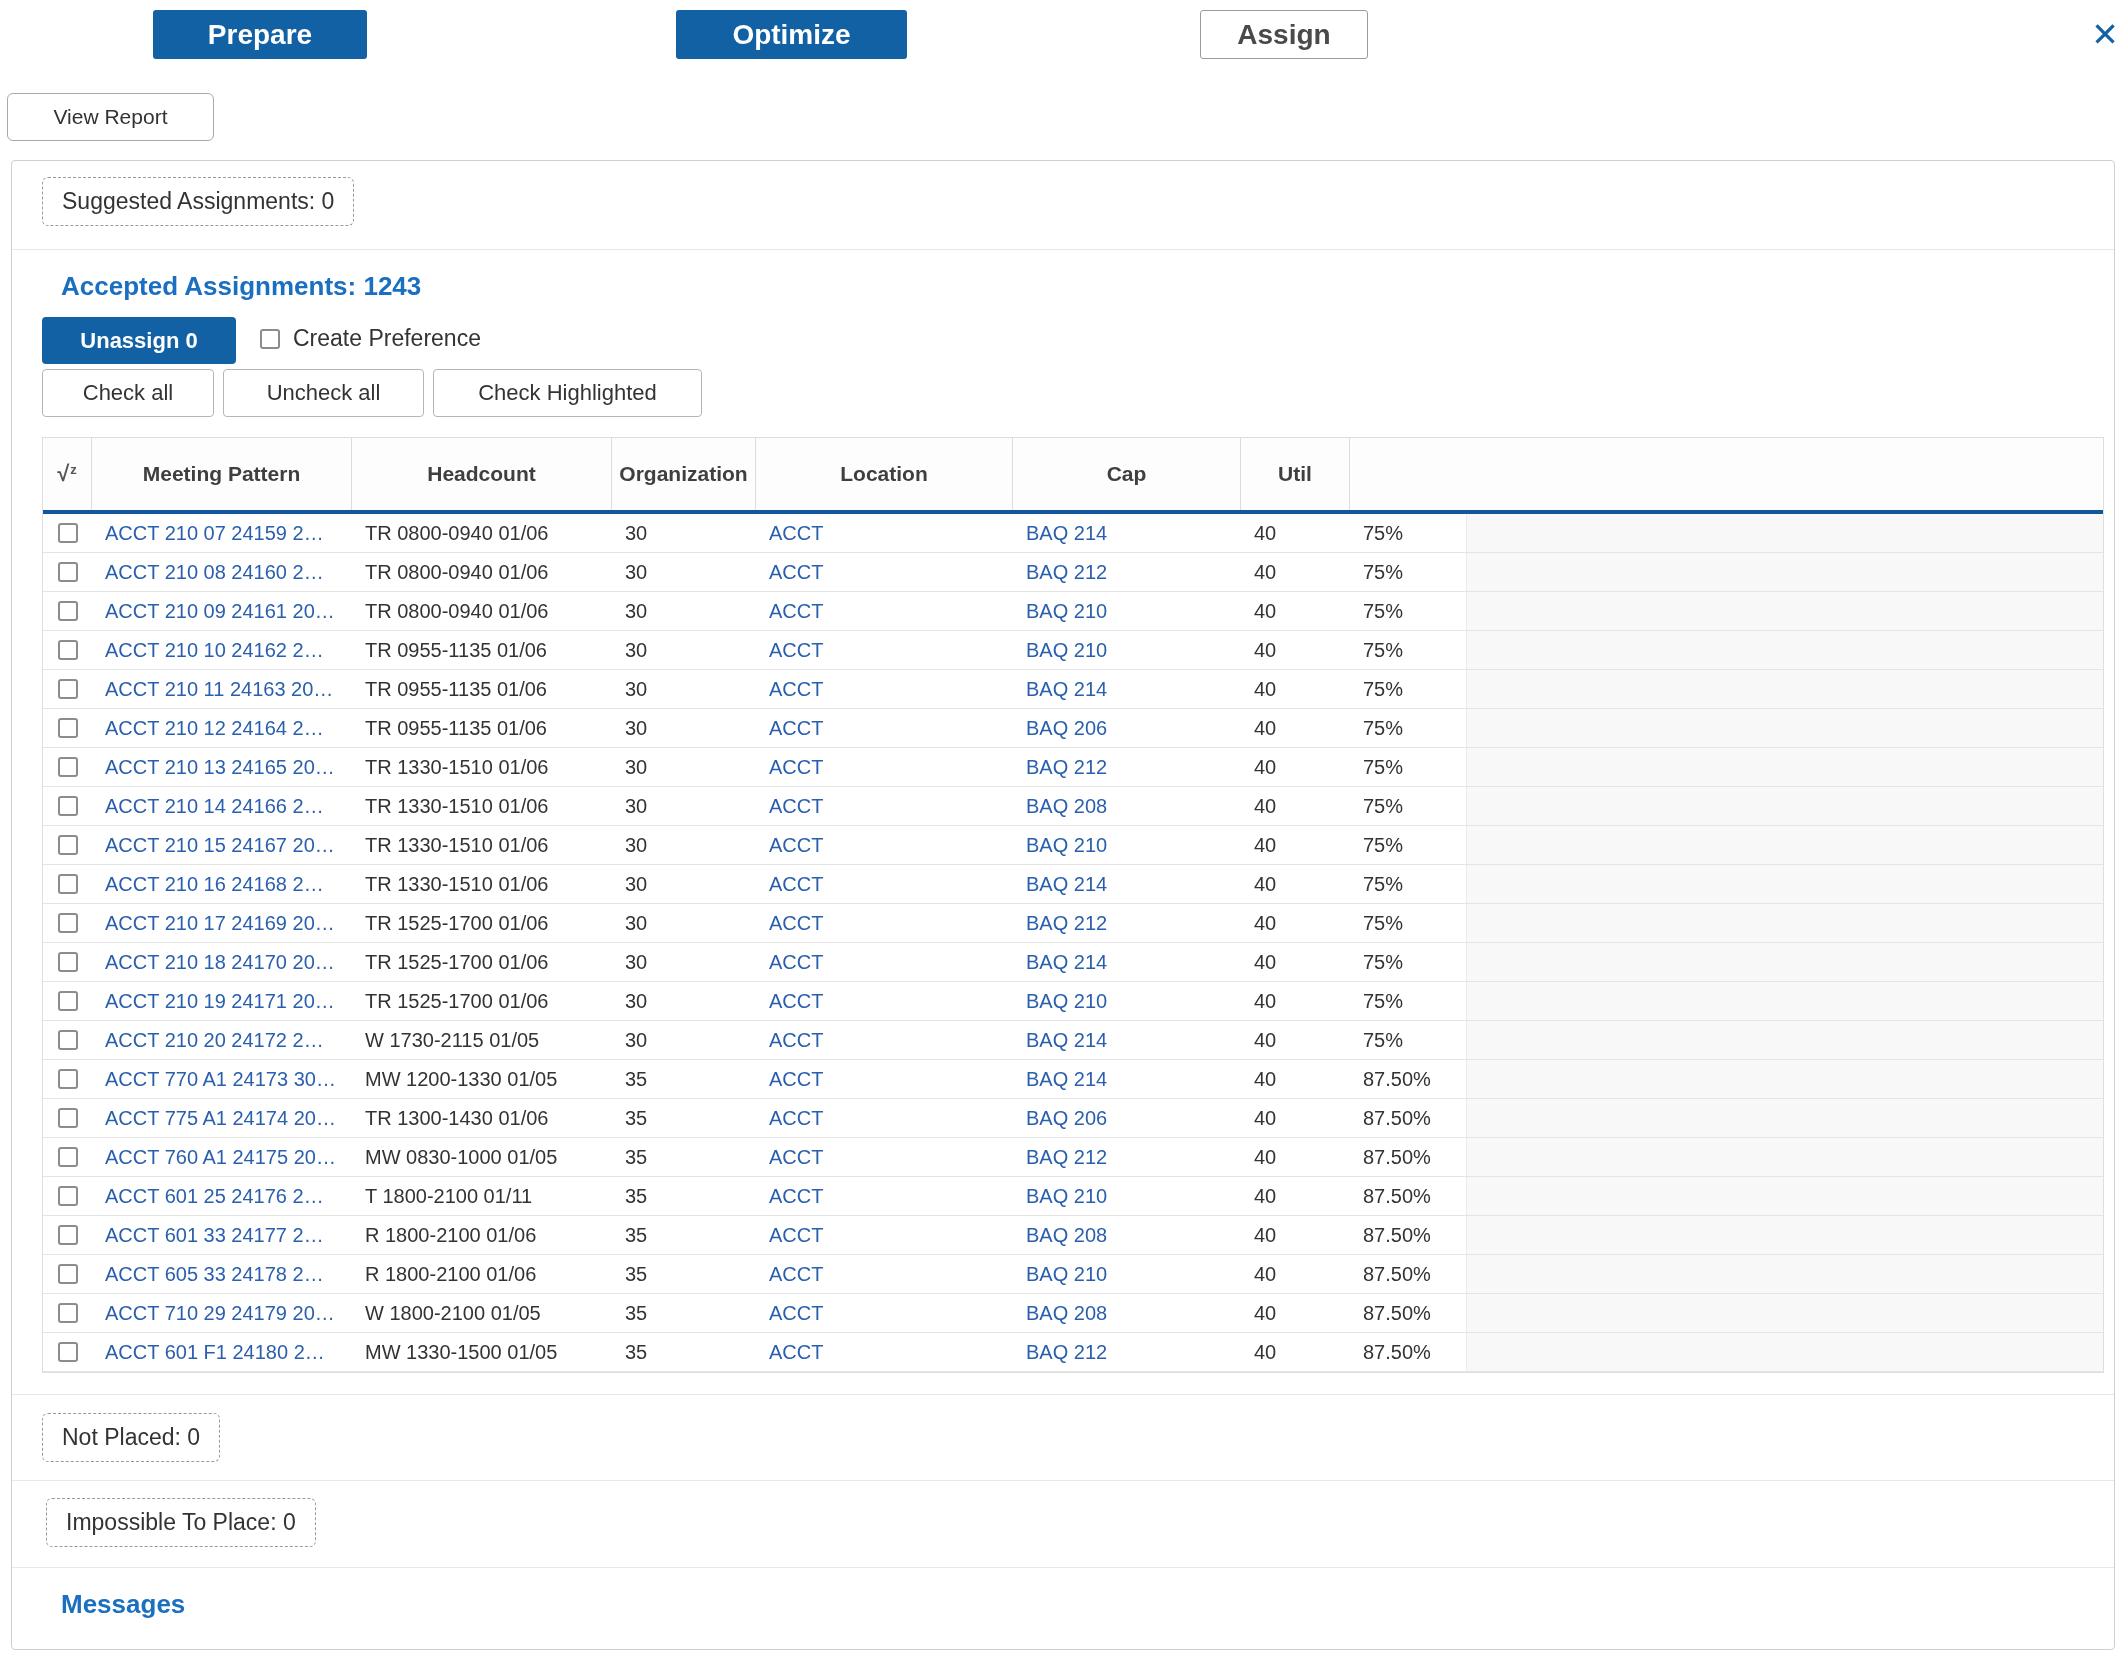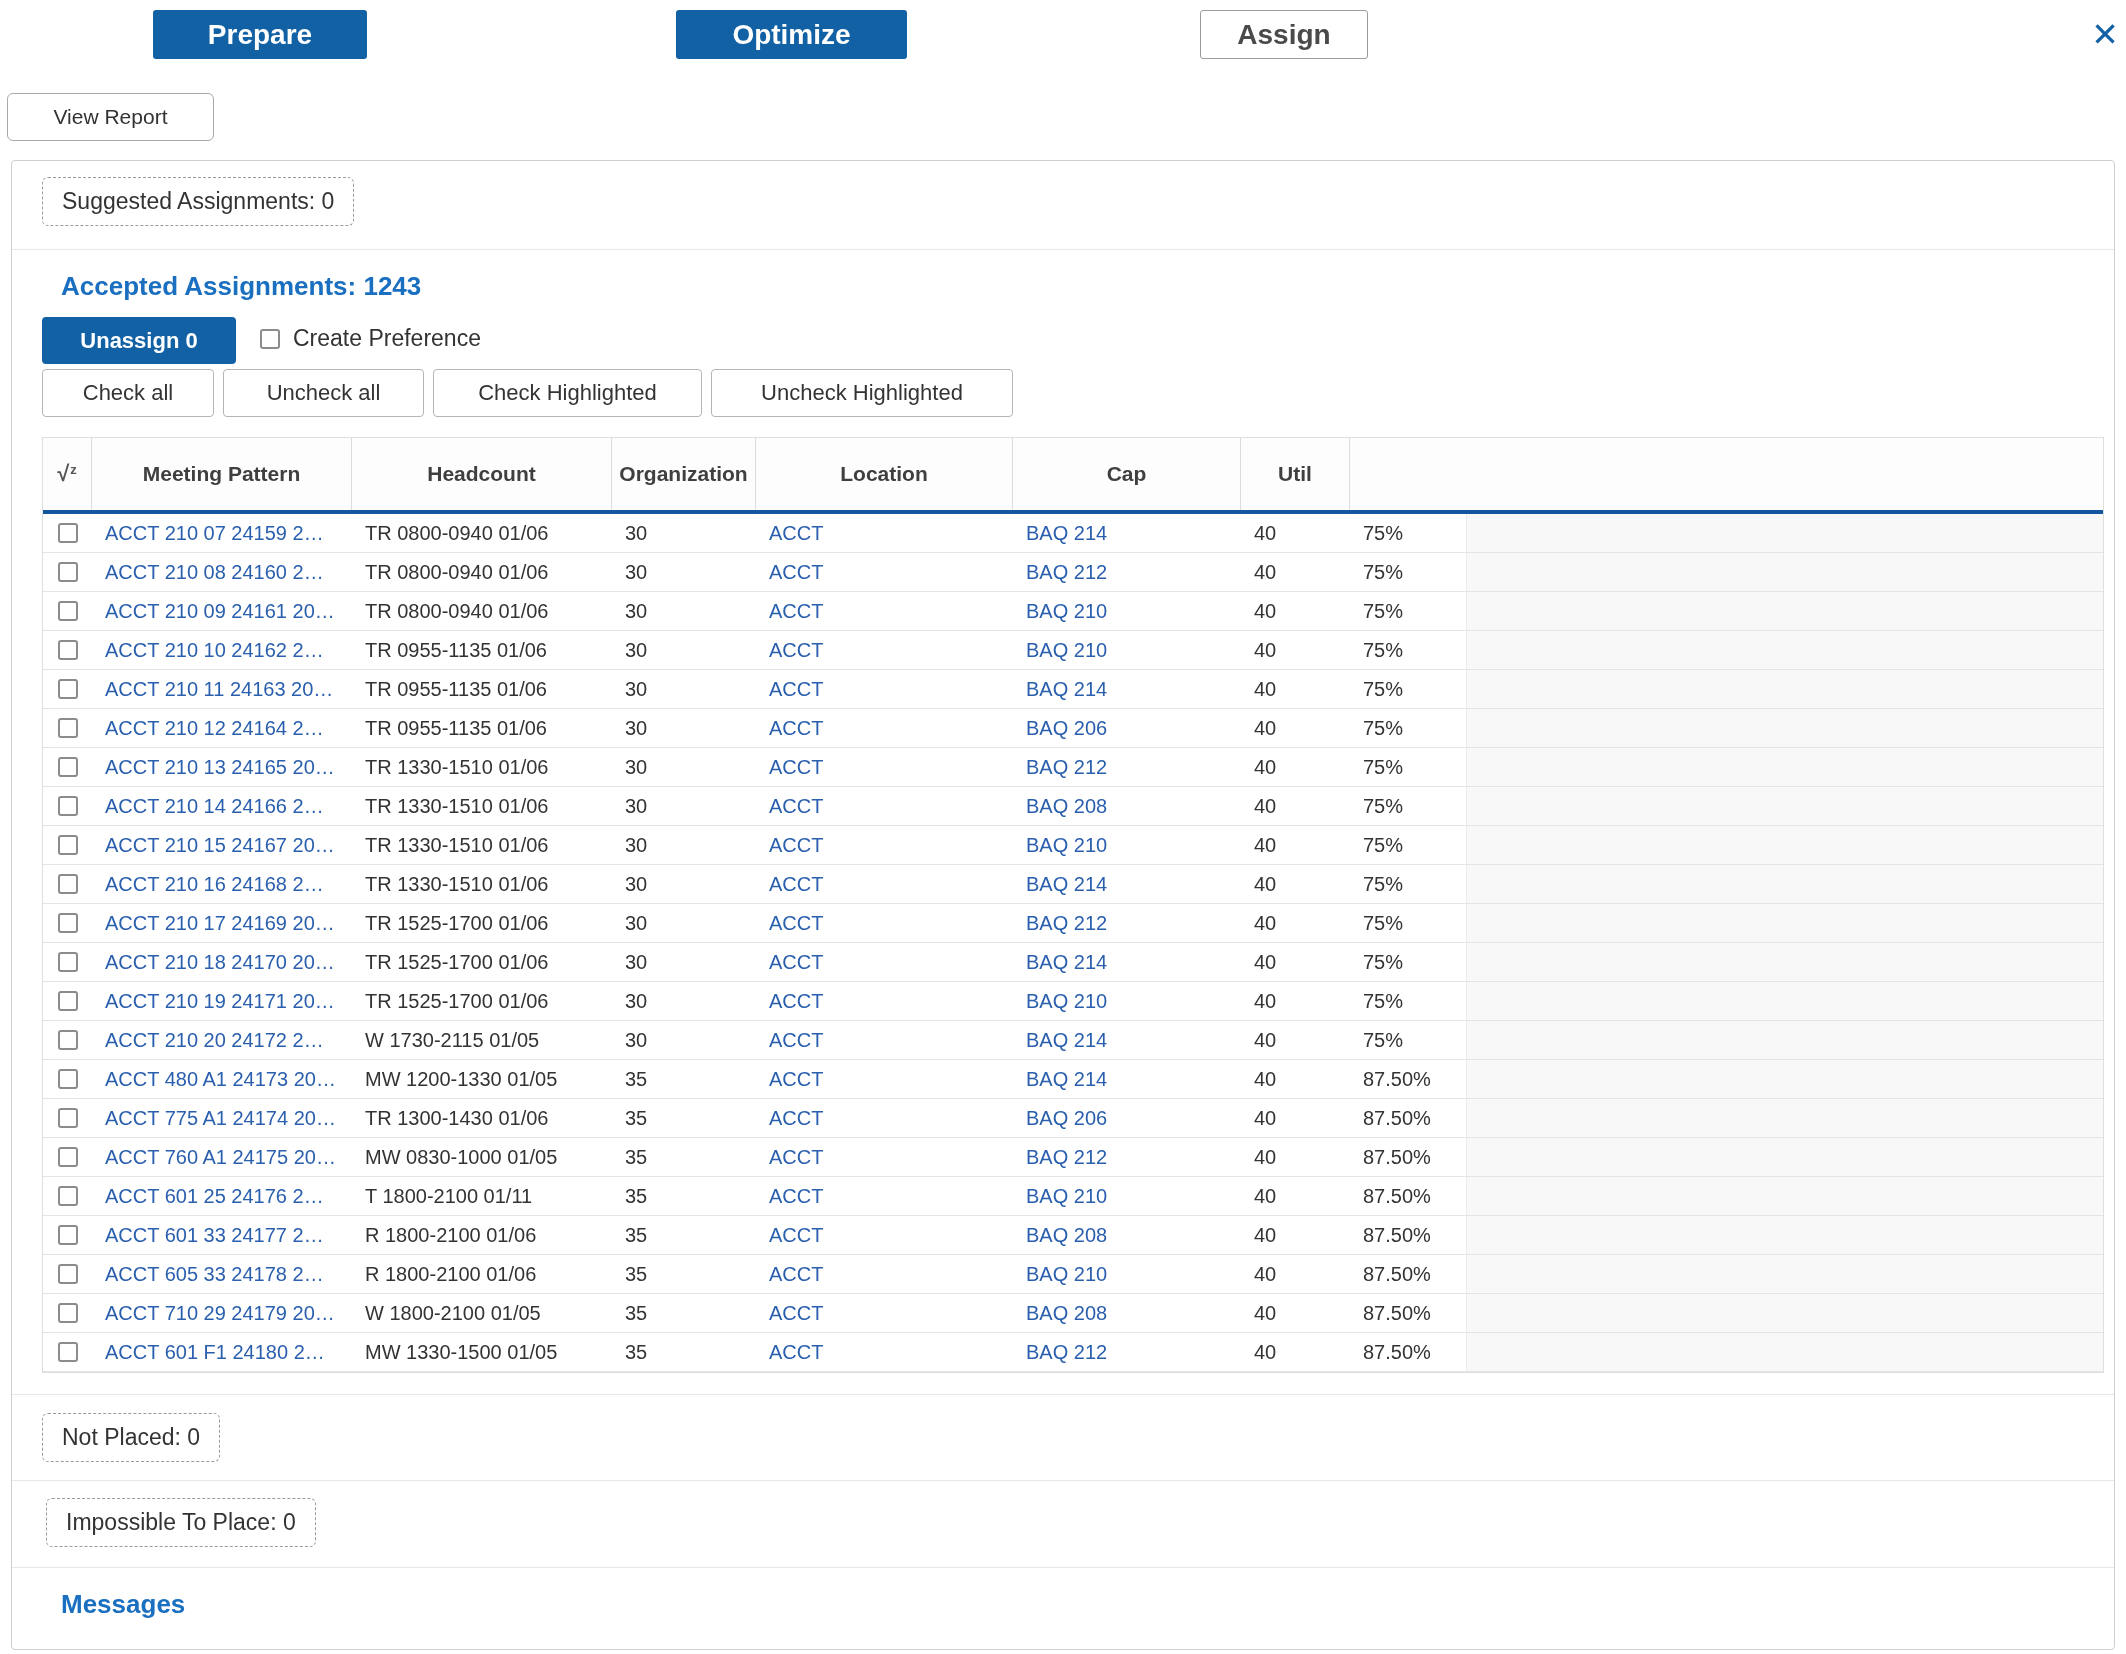--- a/index.html
+++ b/index.html
@@ -138,21 +138,20 @@
   <button id="unassign-btn">Unassign 0</button>
   <div id="create-pref">
     <span class="checkbox"></span>
     <span>Create Preference</span>
   </div>
 
   <div id="check-btn-row">
     <button id="btn-check-all">Check all</button>
     <button id="btn-uncheck-all">Uncheck all</button>
     <button id="btn-check-hl">Check Highlighted</button>
-    <button id="btn-uncheck-hl">Uncheck Highlighted</button>
   </div>
 
   <div id="assign-table">
     <div class="thead grid-cols">
       <div class="th th-check">
         <span>√</span>
           <span class="sort-sub">z</span>
       </div>
       <div class="th">Meeting Pattern</div>
       <div class="th">Headcount</div>
@@ -539,21 +538,21 @@
           <div class="td td-util">
             <span>75%</span>
           </div>
           <div class="td td-filler"></div>
         </div>
         <div class="trow grid-cols">
           <div class="td td-check">
             <span class="checkbox"></span>
           </div>
           <div class="td td-event">
-            <a class="link">ACCT 480 A1 24173 20…</a>
+            <a class="link">ACCT 770 A1 24173 30…</a>
           </div>
           <div class="td td-meeting_pattern">
             <span>MW 1200-1330 01/05</span>
           </div>
           <div class="td td-headcount">
             <span>35</span>
           </div>
           <div class="td td-organization">
             <a class="link">ACCT</a>
           </div>

